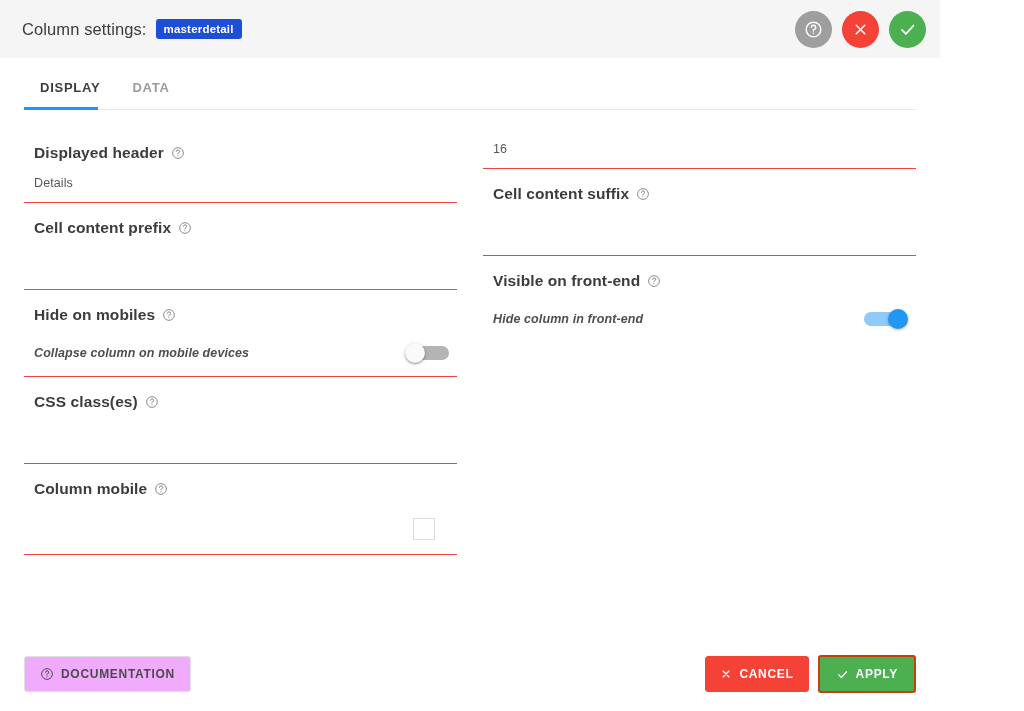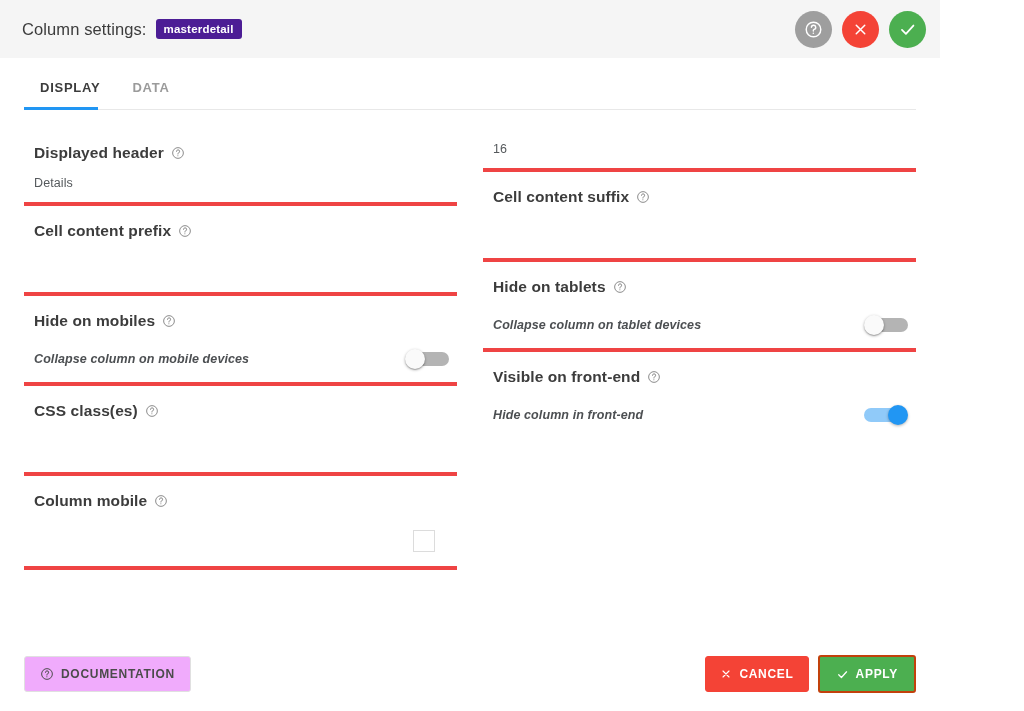--- a/index.html
+++ b/index.html
@@ -29,21 +29,21 @@
     flex: 0 0 58px;
   }
   .title-text {
     font-size: 16.5px;
     color: #3c3c3c;
     letter-spacing: .1px;
   }
   .badge {
     display: inline-block;
     margin-left: 9px;
-    background: #4c1d95;
+    background: #1d4ed8;
     color: #ffffff;
     font-size: 11.5px;
     font-weight: bold;
     letter-spacing: .2px;
     padding: 4px 8px 4px 8px;
     border-radius: 3px;
     vertical-align: 2px;
   }
   .titlebar-spacer { flex: 1 1 auto; }
   .round-btns { display: flex; align-items: center; gap: 10px; }
@@ -99,21 +99,21 @@
     display: grid;
     grid-template-columns: 1fr 1fr;
     column-gap: 26px;
     align-content: start;
     overflow: hidden;
   }
   .col { display: flex; flex-direction: column; }
 
   .field {
     position: relative;
-    border-bottom: 4px solid #ef4444;
+    border-bottom: 1px solid #ef4444;
     padding-bottom: 8px;
   }
   .field.no-rule { border-bottom: none; }
   .field-label {
     display: flex;
     align-items: center;
     gap: 7px;
     font-size: 15.5px;
     font-weight: bold;
     color: #3c3c3c;
@@ -368,39 +368,20 @@
             <svg width="14" height="14" viewBox="0 0 24 24" fill="none" stroke="currentColor" stroke-width="1.7">
               <circle cx="12" cy="12" r="9.2"></circle>
               <path d="M9.4 9.2a2.7 2.7 0 1 1 3.3 2.7c-.6.2-.9.7-.9 1.4v.5" stroke-linecap="round"></path>
               <circle cx="11.8" cy="16.6" r="0.95" fill="currentColor" stroke="none"></circle>
             </svg>
           </span>
         </div>
         <div class="field-value empty"></div>
       </div>
 
-      <div class="field">
-        <div class="field-label">
-          <span>Hide on tablets</span>
-          <span class="help-ico">
-            <svg width="14" height="14" viewBox="0 0 24 24" fill="none" stroke="currentColor" stroke-width="1.7">
-              <circle cx="12" cy="12" r="9.2"></circle>
-              <path d="M9.4 9.2a2.7 2.7 0 1 1 3.3 2.7c-.6.2-.9.7-.9 1.4v.5" stroke-linecap="round"></path>
-              <circle cx="11.8" cy="16.6" r="0.95" fill="currentColor" stroke="none"></circle>
-            </svg>
-          </span>
-        </div>
-        <div class="toggle-row">
-          <span class="toggle-caption">Collapse column on tablet devices</span>
-          <span class="switch">
-            <span class="track"></span>
-            <span class="knob"></span>
-          </span>
-        </div>
-      </div>
 
       <div class="field no-rule">
         <div class="field-label">
           <span>Visible on front-end</span>
           <span class="help-ico">
             <svg width="14" height="14" viewBox="0 0 24 24" fill="none" stroke="currentColor" stroke-width="1.7">
               <circle cx="12" cy="12" r="9.2"></circle>
               <path d="M9.4 9.2a2.7 2.7 0 1 1 3.3 2.7c-.6.2-.9.7-.9 1.4v.5" stroke-linecap="round"></path>
               <circle cx="11.8" cy="16.6" r="0.95" fill="currentColor" stroke="none"></circle>
             </svg>

